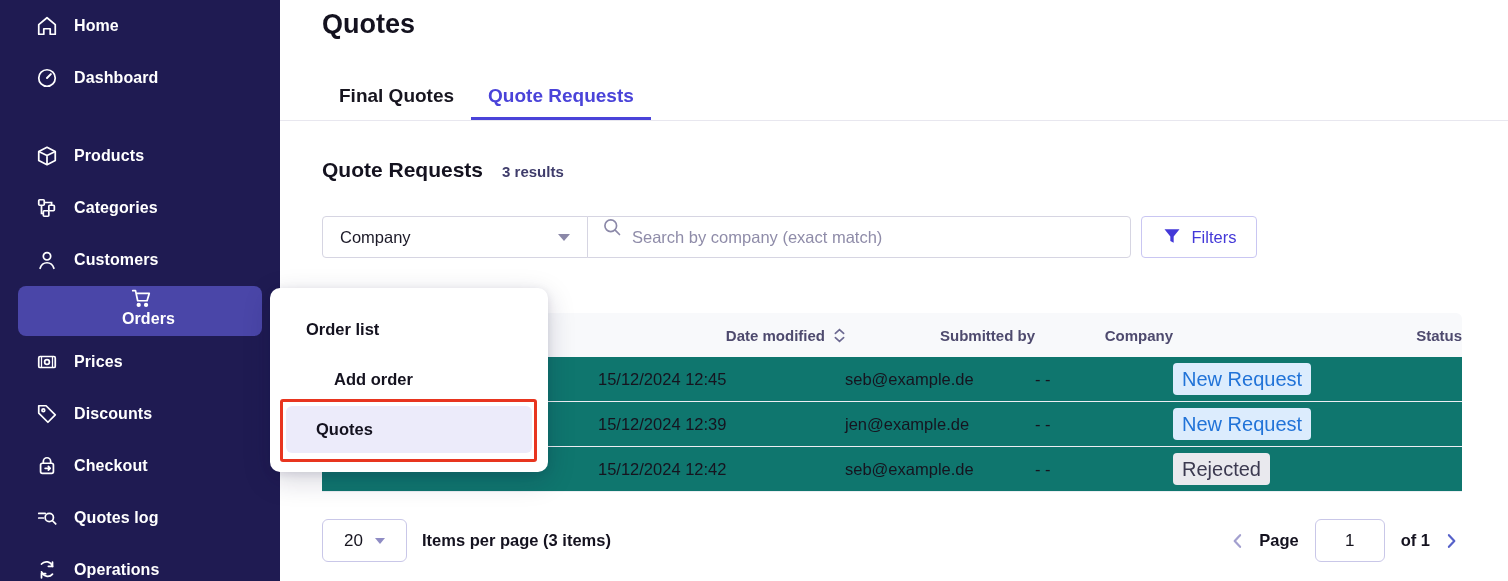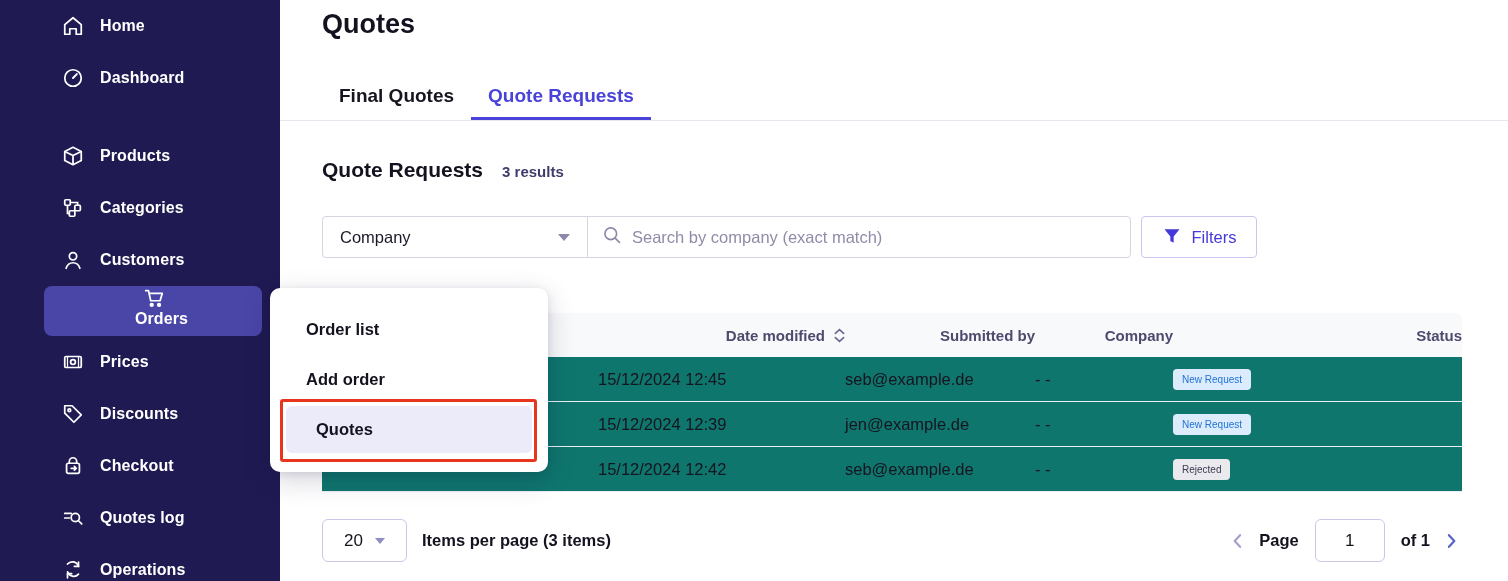--- a/index.html
+++ b/index.html
@@ -1,21 +1,21 @@
 <!DOCTYPE html>
 <html><head>
 <meta charset="utf-8">
 <style>
   * { margin:0; padding:0; box-sizing:border-box; }
   html,body { width:1508px; height:581px; overflow:hidden; background:#fff;
               font-family:"Liberation Sans", sans-serif; }
   .stage { position:relative; width:1508px; height:581px; }
 
   
-  .sidebar { position:absolute; left:0; top:0; width:280px; height:581px; background:#1f1b52;padding-left:26px; }
+  .sidebar { position:absolute; left:0; top:0; width:280px; height:581px; background:#1f1b52; }
   .nav-item { display:flex; align-items:center; height:52px; padding-left:35px; color:#fff; cursor:pointer; }
   .nav-item .ic { width:24px; height:24px; flex:0 0 24px; margin-right:15px; display:flex; align-items:center; justify-content:center; }
   .nav-item .lbl { font-size:16px; font-weight:700; letter-spacing:0.1px; }
   .nav-gap { height:26px; }
   .nav-item.active { margin:0 18px; padding-left:17px; border-radius:8px; background:#4a46a8; height:50px;flex-direction:column; }
   .ic svg { display:block; }
 
   
   .main { position:absolute; left:280px; top:0; width:1228px; height:581px; background:#fff; }
   .page-title { position:absolute; left:42px; top:9px; font-size:27px; font-weight:700; color:#14121f; }
@@ -30,37 +30,37 @@
   .section-title { font-size:21px; font-weight:700; color:#14121f; }
   .section-results { margin-left:19px; font-size:15px; font-weight:600; color:#3f3c6b; }
 
   .filter-row { position:absolute; left:42px; top:216px; display:flex; align-items:stretch; height:42px; }
   .select-company { width:266px; border:1px solid #d6d5e2; border-radius:4px 0 0 4px; background:#fff;
                     display:flex; align-items:center; justify-content:space-between; padding:0 17px; cursor:pointer; }
   .select-company .val { font-size:16.5px; color:#1b1927; }
   .caret-down { width:0; height:0; border-left:6px solid transparent; border-right:6px solid transparent;
                 border-top:7px solid #8b88a8; }
   .search-box { width:544px; margin-left:-1px; border:1px solid #d6d5e2; border-radius:0 4px 4px 0;
-                display:flex; align-items:center; padding:0 14px; background:#fff; }
+                display:flex; padding:0 14px; background:#fff; }
   .search-box input { border:none; outline:none; flex:1; font-size:16.5px; color:#1b1927;
                       font-family:"Liberation Sans", sans-serif; margin-left:10px; }
   .search-box input::placeholder { color:#8f8ca9; }
   .btn-filters { margin-left:10px; width:116px; border:1px solid #c9c6f2; border-radius:4px; background:#fff;
                  display:flex; align-items:center; justify-content:center; gap:10px; cursor:pointer; }
   .btn-filters .flabel { font-size:16.5px; font-weight:500; color:#4338d8; }
 
   
   .table { position:absolute; left:42px; top:313px; width:1140px; border-radius:6px 6px 0 0; }
   .thead { display:flex; height:44px; background:#f8f9fb; border-radius:6px 6px 0 0; align-items:center; }
   .th { font-size:15px; font-weight:600; color:#4e4a6e; display:flex; align-items:center;justify-content:flex-end; }
   .tr { display:flex; height:45px; align-items:center; background:#0f766e; border-bottom:1px solid #edeef3; }
   .c1{ width:276px; } .c2{ width:247px; } .c3{ width:190px; } .c4{ width:138px; } .c5{ width:289px; }
   .td { font-size:16.5px; color:#16141f; }
   .sort-ic { margin-left:9px; display:inline-flex; flex-direction:column; gap:1px; }
-  .badge { display:inline-block; font-size:10px; padding:5px 9px; border-radius:4px; line-height:1.1; }
+  .badge { display:inline-block; font-size:20px; padding:5px 9px; border-radius:4px; line-height:1.1; }
   .badge-blue { background:#dcecfd; color:#2173d8; }
   .badge-gray { background:#e9e9ee; color:#3b3950; }
 
   
   .pagination-left { position:absolute; left:42px; top:519px; display:flex; align-items:center; }
   .per-page { width:85px; height:43px; border:1px solid #c9c7e8; border-radius:6px; background:#fff;
               display:flex; align-items:center; justify-content:center; gap:12px; cursor:pointer; }
   .per-page .val { font-size:17px; font-weight:500; color:#16141f; }
   .per-page .caret-down { border-top-color:#8f8cc4; border-left-width:5px; border-right-width:5px; border-top-width:6px; }
   .per-page-label { margin-left:15px; font-size:16.5px; font-weight:700; color:#14121f; }
@@ -70,21 +70,21 @@
   .pg-label { font-size:16.5px; font-weight:600; color:#14121f; }
   .pg-label.pg-page { margin:0 16px 0 10px; }
   .pg-label.pg-of { margin:0 10px 0 16px; }
   .page-input { width:70px; height:43px; border:1px solid #c9c7e8; border-radius:6px; text-align:center;
                 font-size:17px; color:#16141f; outline:none; font-family:"Liberation Sans", sans-serif; }
 
   
   .flyout { position:absolute; left:270px; top:288px; width:278px; height:184px; background:#fff;
             border-radius:10px; box-shadow:0 8px 28px rgba(22,18,60,0.18), 0 2px 8px rgba(22,18,60,0.10); z-index:10; }
   .flyout-item { position:absolute; left:36px; font-size:16.5px; font-weight:700; color:#14121f; cursor:pointer; }
-  .fi-1 { top:32px; } .fi-2 { top:82px; }
+  .fi-1 { top:32px; } .fi-2 { top:82px;margin-left:28px; }
   .flyout-quotes { position:absolute; left:16px; top:118px; width:246px; height:47px; background:#ecebfa;
                    border-radius:6px; display:flex; align-items:center; padding-left:30px; cursor:pointer; }
   .flyout-quotes .qlbl { font-size:16.5px; font-weight:700; color:#14121f; }
   .red-box { position:absolute; left:10px; top:111px; width:257px; height:63px; border:3px solid #e8351f;
              border-radius:3px; pointer-events:none; }
 </style>
 </head>
 <body>
 
 <div class="stage">

